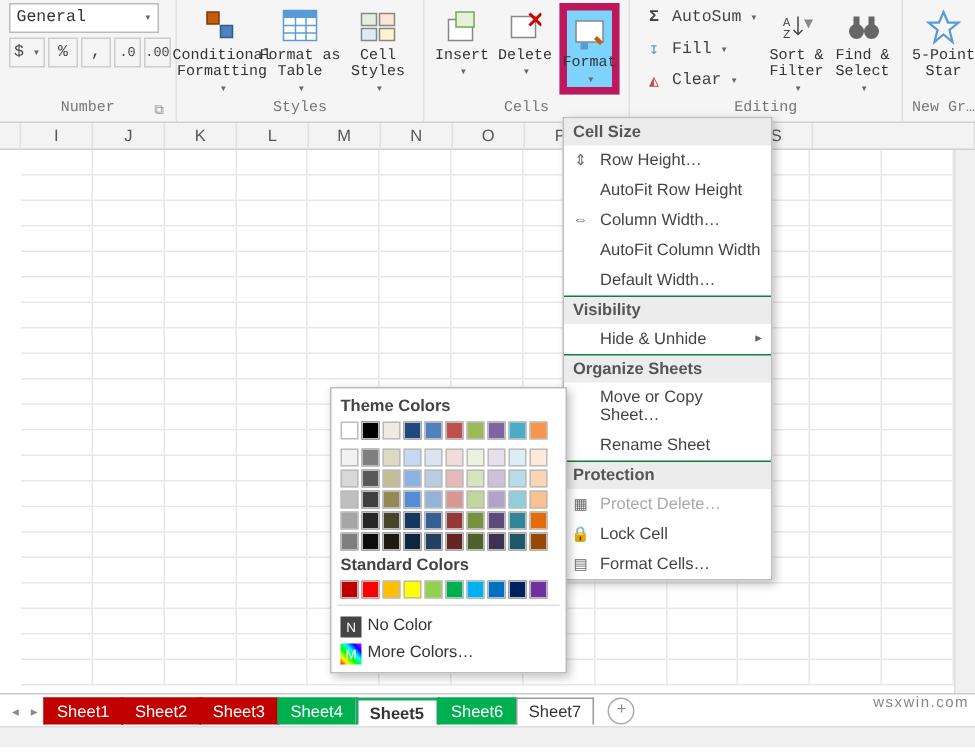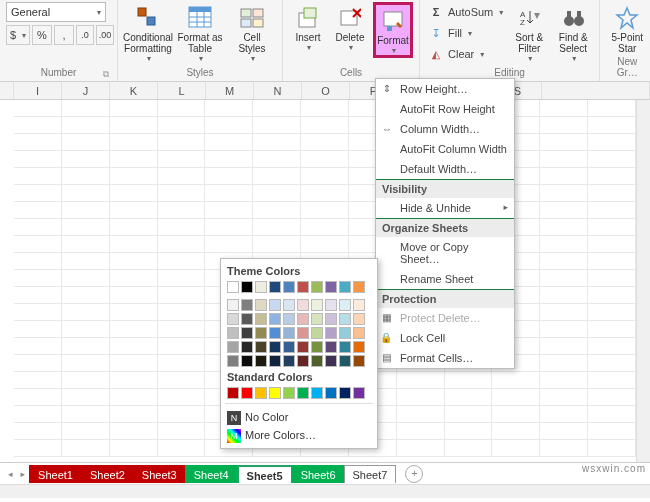--- a/index.html
+++ b/index.html
@@ -1,18 +1,18 @@
 <!DOCTYPE html>
 <html><head>
 <meta charset="utf-8">
 <style>
   * { box-sizing: border-box; }
   body { margin:0; font-family: "Segoe UI", Tahoma, sans-serif; font-size:11px; color:#333; background:#fff; width:650px; height:502px; overflow:hidden; position:relative; }
   .ribbon { background:#f5f5f5; border-bottom:1px solid #d0d0d0; height:82px; display:flex; }
-  .group { border-right:1px solid #e0e0e0; padding:2px 6px 0 6px; display:flex; flex-direction:column; justify-content:space-between; }
+  .group { border-right:1px solid #e0e0e0; padding:2px 6px 0 6px; display:flex; flex-direction:column; justify-content:space-between;font-family:Liberation Mono, monospace; }
   .group-label { text-align:center; font-size:10px; color:#777; padding:2px 0 3px 0; position:relative; }
   .dialog-launcher { position:absolute; right:0; bottom:2px; width:10px; height:10px; font-size:9px; color:#999; }
   .grp-body { display:flex; align-items:flex-start; gap:4px; flex:1; }
   .stack { display:flex; flex-direction:column; gap:1px; }
   .ctrl-big { display:flex; flex-direction:column; align-items:center; width:48px; padding-top:2px; cursor:pointer; }
   .ctrl-big .ico { width:28px; height:28px; display:flex; align-items:center; justify-content:center; }
   .ctrl-big .lbl { font-size:10px; text-align:center; line-height:1.1; }
   .ctrl-sm { display:flex; align-items:center; gap:4px; height:20px; padding:0 2px; cursor:pointer; font-size:11px; color:#444; }
   .ctrl-sm .ico { width:16px; height:16px; display:flex; align-items:center; justify-content:center; }
   .dd { font-size:8px; color:#666; margin-left:2px; }
@@ -139,21 +139,21 @@
         <span class="ico">
             <svg width="22" height="22">
               <rect x="2" y="4" width="16" height="14" fill="#fff" stroke="#888"></rect>
               <line x1="14" y1="2" x2="22" y2="10" stroke="#c00" stroke-width="2"></line>
               <line x1="22" y1="2" x2="14" y2="10" stroke="#c00" stroke-width="2"></line>
             </svg>
           </span>
         <span class="lbl">Delete</span>
           <span class="dd">▾</span>
       </div>
-      <div class="ctrl-big" style="width:40px;background:#f0abfc;border:3px solid #be185d">
+      <div class="ctrl-big" style="width:40px;background:#7dd3fc;border:5px solid #be185d">
         <span class="ico">
             <svg width="22" height="22">
               <rect x="2" y="2" width="18" height="14" fill="#fff" stroke="#888"></rect>
               <rect x="5" y="16" width="5" height="5" fill="#5b9bd5"></rect>
               <path d="M14 14 L18 18 L20 16 L16 12 Z" fill="#c55a11"></path>
             </svg>
           </span>
         <span class="lbl">Format</span>
           <span class="dd">▾</span>
       </div>
@@ -572,20 +572,21 @@
     <div class="tab sel">Sheet5</div>
     <div class="tab green">Sheet6</div>
     <div class="tab">Sheet7</div>
     <div class="addtab">+</div>
   </div>
 <div class="scroll-h"></div>
 
 <div class="watermark">wsxwin.com</div>
 
 <div class="menu">
+  <div class="hdr">Cell Size</div>
   <div class="mi"><span class="mic">⇕</span><span>Row Height…</span></div>
   <div class="mi">AutoFit Row Height</div>
   <div class="mi"><span class="mic">⇔</span><span>Column Width…</span></div>
   <div class="mi">AutoFit Column Width</div>
   <div class="mi">Default Width…</div>
   <div class="hdr">Visibility</div>
   <div class="mi arrow">Hide &amp; Unhide</div>
   <div class="hdr">Organize Sheets</div>
   <div class="mi">Move or Copy Sheet…</div>
   <div class="mi">Rename Sheet</div>

